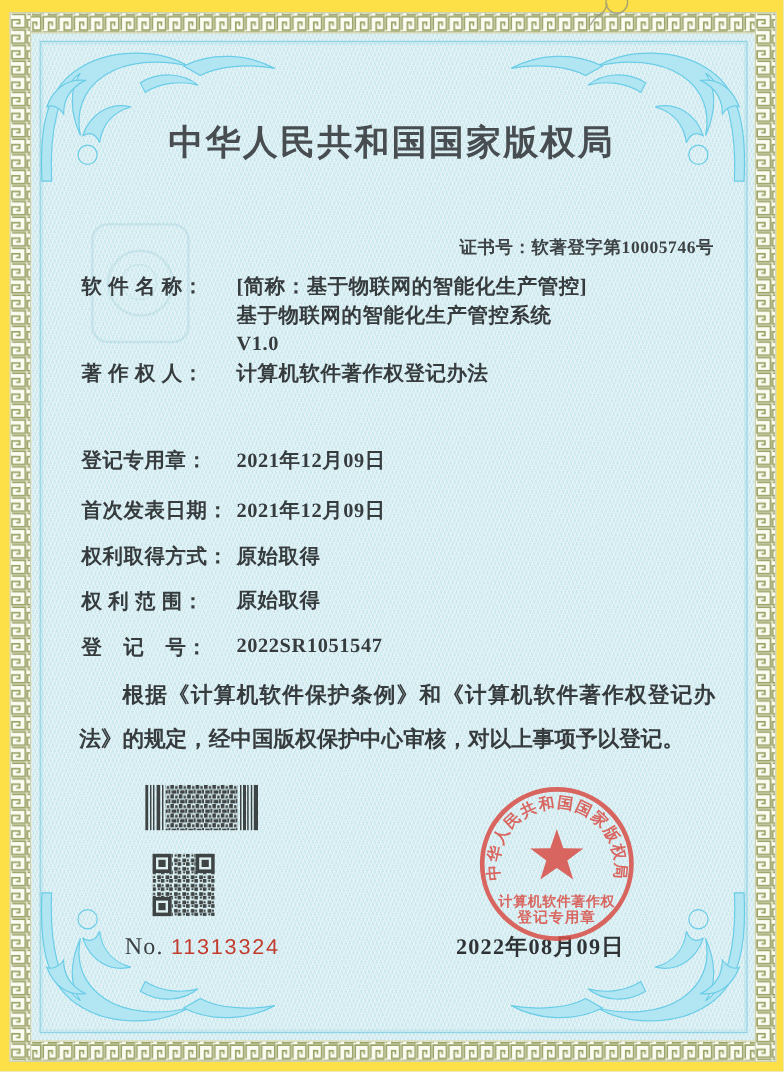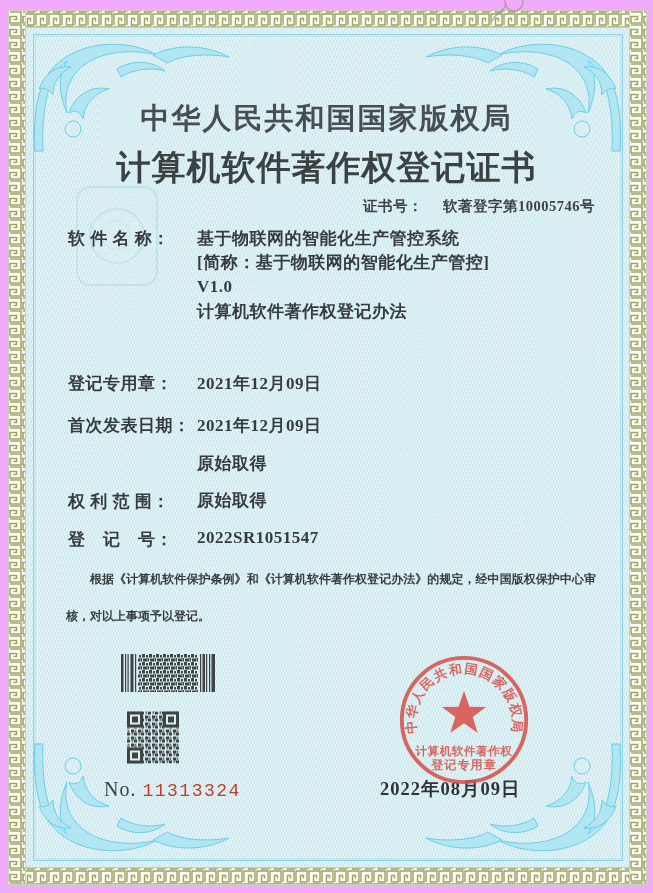--- a/index.html
+++ b/index.html
@@ -1,18 +1,18 @@
 <!DOCTYPE html>
 <html><head>
 <meta charset="utf-8">
 <style>
   html,body{margin:0;padding:0;background:#e9eef0;}
   .page{
     position:relative; width:653px; height:893px; overflow:hidden;
-    background:#f0abfc;
+    background:#fde047;
     font-family:"Liberation Serif","DejaVu Serif",serif;
   }
   
   .band{position:absolute; background:#fbfcf2; border:1px solid rgba(168,173,128,.55); box-sizing:border-box;}
   .band svg{display:block;width:100%;height:100%;}
   .band-top{left:8px; right:6px; top:10px; height:18px;}
   .band-bottom{left:8px; right:6px; bottom:8px; height:18px;}
   .band-left{left:8px; top:10px; bottom:8px; width:18px;}
   .band-right{right:6px; top:10px; bottom:8px; width:18px;}
   
@@ -54,35 +54,35 @@
     font-size:29px; font-weight:700; letter-spacing:2px; color:#474d50;
   }
   .cert-title{
     position:absolute; left:0; top:145px; width:100%; text-align:center;
     font-size:34px; font-weight:700; letter-spacing:1px; color:#3c4144;
   }
   .certno{
     position:absolute; right:58px; top:197px;
     font-size:14.5px; font-weight:700; color:#3d4245; letter-spacing:.5px;
   }
-  .certno .v{margin-left:20px;}
+  .certno .v{margin-left:0;}
   .lab{position:absolute; left:68px; font-size:17px; font-weight:700; color:#363b3e; letter-spacing:.5px; white-space:nowrap;text-align:center;}
   .val{position:absolute; left:197px; font-size:17px; font-weight:700; color:#363b3e; letter-spacing:.5px; white-space:nowrap;}
   .val-multi{line-height:24px;}
   .statement{
     position:absolute; left:66px; top:561px; width:530px;
-    font-size:12px; font-weight:600; color:#363b3e;
+    font-size:18px; font-weight:600; color:#363b3e;
     line-height:37px; text-indent:2em; text-align:justify;
   }
   
   .barcode{position:absolute; left:121px; top:654px; width:96px; height:38px;}
   .qrcode{position:absolute; left:127px; top:711px; width:52px; height:53px;}
   .serial{position:absolute; left:104px; top:778px; font-size:20px; color:#3a3f41; letter-spacing:1px;}
   .serial .digits{
-    font-family:Liberation Mono, monospace; font-size:18px; color:#c23b2d;
+    font-family:Liberation Sans, sans-serif; font-size:18px; color:#c23b2d;
     letter-spacing:1.5px; margin-left:6px;
   }
   .issue-date{
     position:absolute; left:380px; top:776px;
     font-size:18.5px; font-weight:700; color:#2e3234; letter-spacing:1px;
   }
   .seal{position:absolute; left:396px; top:652px; width:136px; height:136px; pointer-events:none;}
   .seal svg{display:block;width:100%;height:100%;}
 </style>
 </head>
@@ -183,40 +183,41 @@
     </svg>
   </div>
 
   <div class="watermark"></div>
   <svg class="tag-artifact" viewBox="0 0 44 28">
     <circle cx="28" cy="7" r="9" fill="none" stroke="#8d927b" stroke-width="1.2"></circle>
     <path d="M6,26 C12,14 17,20 20,8" fill="none" stroke="#8d927b" stroke-width="1.2"></path>
   </svg>
 
   <div class="authority">中华人民共和国国家版权局</div>
-  <div class="cert-title">计算机软件著作权登记证书</div>
   <div class="certno">
     <span>证书号：</span><span class="v">软著登字第10005746号</span>
   </div>
 
   <div class="lab" style="top:227px">软 件 名 称：</div>
   <div class="val val-multi" style="top:227px">
+    <div>[简称：基于物联网的智能化生产管控]</div>
     <div>基于物联网的智能化生产管控系统</div>
-    <div>[简称：基于物联网的智能化生产管控]</div>
     <div>V1.0</div>
   </div>
 
+  <div class="lab" style="top:300px">著 作 权 人：</div>
   <div class="val" style="top:300px">计算机软件著作权登记办法</div>
 
   <div class="lab" style="top:372px">登记专用章：</div>
   <div class="val" style="top:372px">2021年12月09日</div>
 
   <div class="lab" style="top:414px">首次发表日期：</div>
   <div class="val" style="top:414px">2021年12月09日</div>
 
+  <div class="lab" style="top:452px">权利取得方式：</div>
   <div class="val" style="top:452px">原始取得</div>
 
   <div class="lab" style="top:490px">权 利 范 围：</div>
   <div class="val" style="top:489px">原始取得</div>
 
   <div class="lab" style="top:528px">登　记　号：</div>
   <div class="val" style="top:528px">2022SR1051547</div>
 
   <div class="statement">根据《计算机软件保护条例》和《计算机软件著作权登记办法》的规定，经中国版权保护中心审核，对以上事项予以登记。</div>
 

